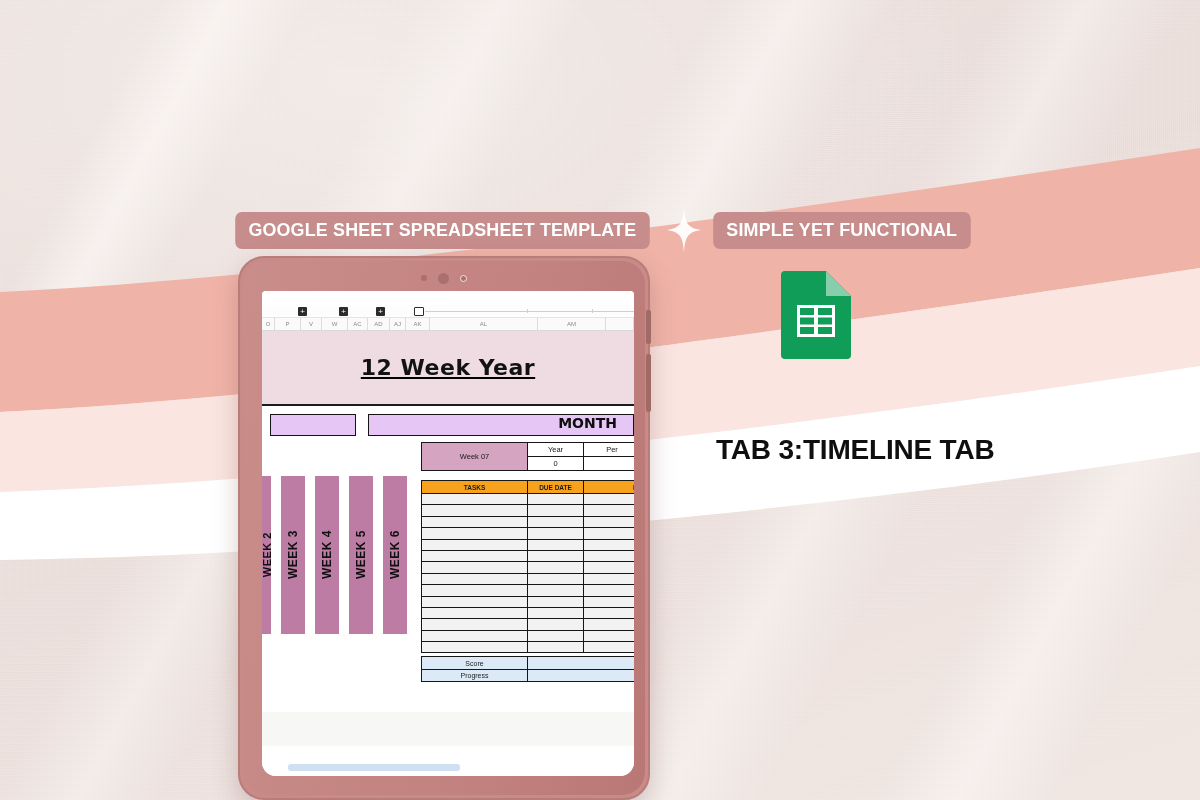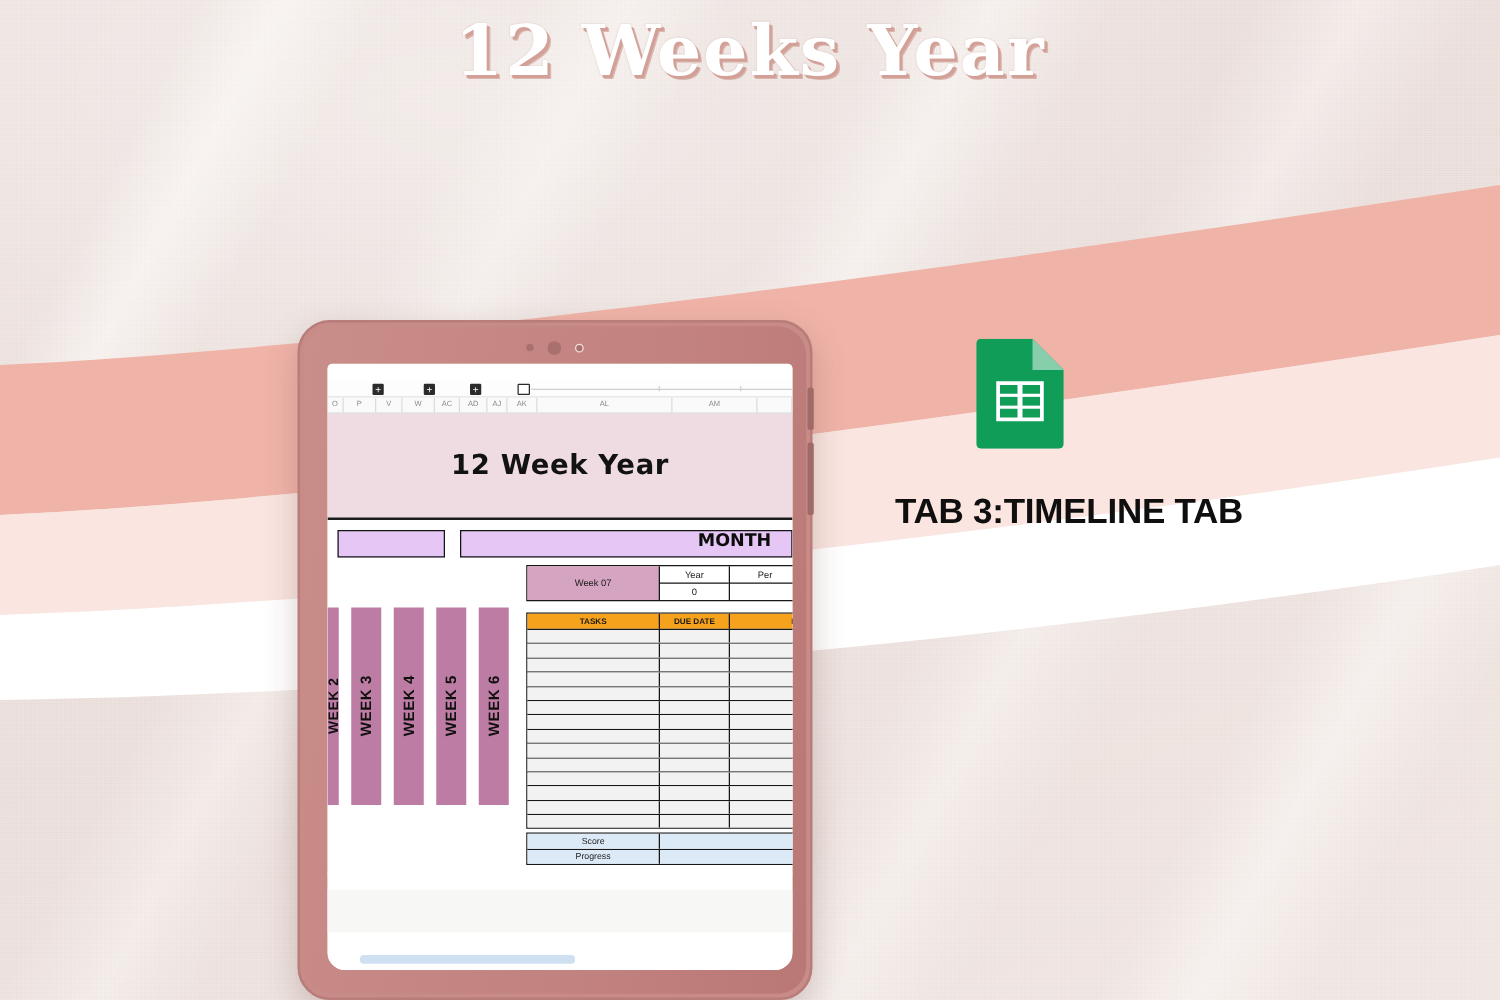--- a/index.html
+++ b/index.html
@@ -182,23 +182,24 @@
     font-family: "Liberation Sans", sans-serif;
   }
   .sheet-colhdr > div {
     border-right: 1px solid #dcdcdc;
     display: flex; align-items: center; justify-content: center;
     overflow: hidden;
   }
 
   .pink-banner {
     background: #eedce2;
-    height: 85px;
+    height: 75px;
     display: flex; align-items: center; justify-content: center;
     border-bottom: 2px solid #1c1c1c;
+    text-decoration: underline;
   }
   .pink-banner span {
     font-family: "DejaVu Sans", sans-serif;
     font-weight: 700;
     font-size: 22px;
     color: #121212;
     letter-spacing: .5px;
   }
 
   .lav-row {
@@ -348,21 +349,21 @@
 
   
   .gsheet-icon {
     position: absolute;
     left: 781px; top: 271px;
     width: 70px; height: 88px;
   }
 
   .tab-heading {
     position: absolute;
-    left: 716px; top: 393px;
+    left: 716px; top: 434px;
     font-family: "Liberation Sans", sans-serif;
     font-weight: 700;
     font-size: 28px;
     color: #0f0f0f;
     letter-spacing: -.2px;
     white-space: nowrap;
   }
 
   .bullet-block {
     position: absolute;
@@ -401,22 +402,30 @@
 
 <div class="canvas">
   <div class="grain"></div>
 
   <svg class="waves" width="1200" height="800" viewBox="0 0 1200 800">
     <path d="M0,292 C300,278 760,216 1200,148 L1200,268 C760,336 300,398 0,412 Z" fill="#f0b3a8"></path>
     <path d="M0,412 C300,398 760,336 1200,268 L1200,366 C760,434 300,482 0,492 Z" fill="#fae5e0"></path>
     <path d="M0,492 C300,482 760,434 1200,366 L1200,452 C760,520 300,556 0,560 Z" fill="#ffffff"></path>
   </svg>
 
-  <div class="title-main">12 Weeks Year</div>
-
+
+  <div class="badges">
+    <div class="badge">GOOGLE SHEET SPREADSHEET TEMPLATE</div>
+    <div class="sparkle">
+      <svg width="34" height="46" viewBox="0 0 34 46">
+        <path d="M17,0 C18,15 20,21 34,23 C20,25 18,31 17,46 C16,31 14,25 0,23 C14,21 16,15 17,0 Z" fill="#ffffff" opacity="0.95"></path>
+      </svg>
+    </div>
+    <div class="badge">SIMPLE YET FUNCTIONAL</div>
+  </div>
 
   <div class="tablet">
     <div class="tablet-inner-shade"></div>
     <div class="tablet-topbar">
       <div class="dot s1"></div>
       <div class="dot s2"></div>
       <div class="dot s3"></div>
     </div>
     <div class="side-btn b1"></div>
     <div class="side-btn b2"></div>

